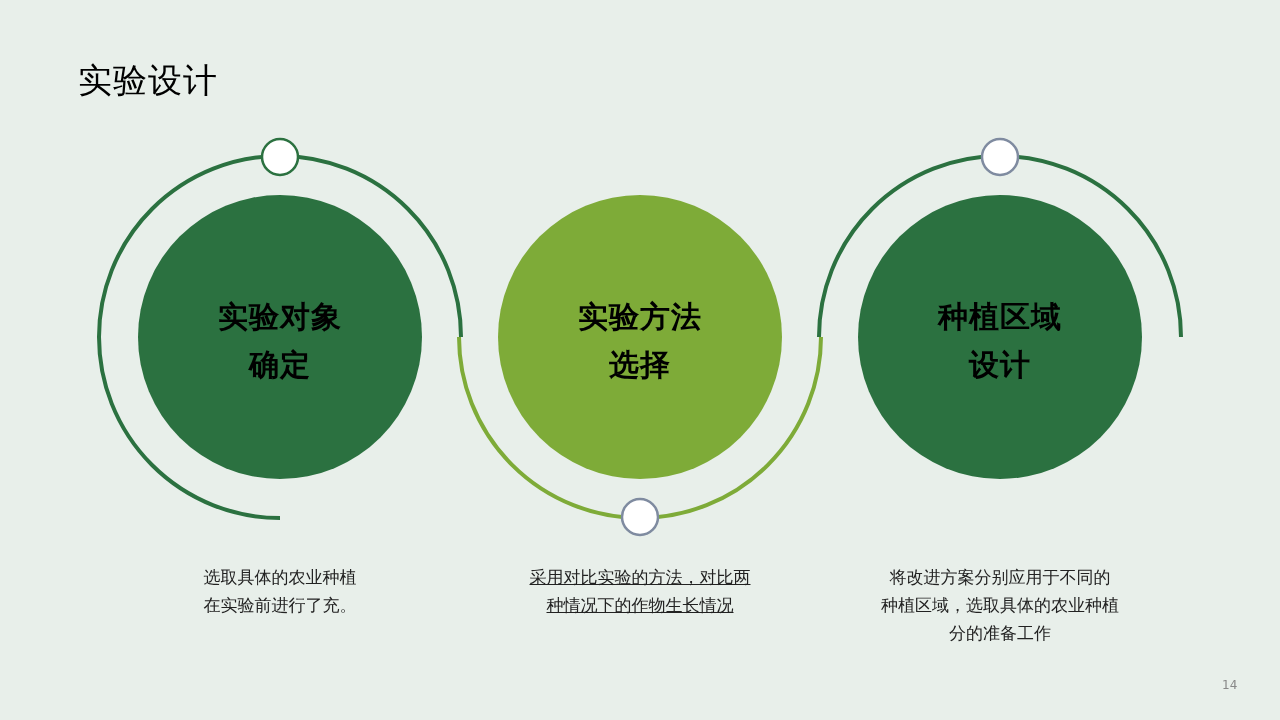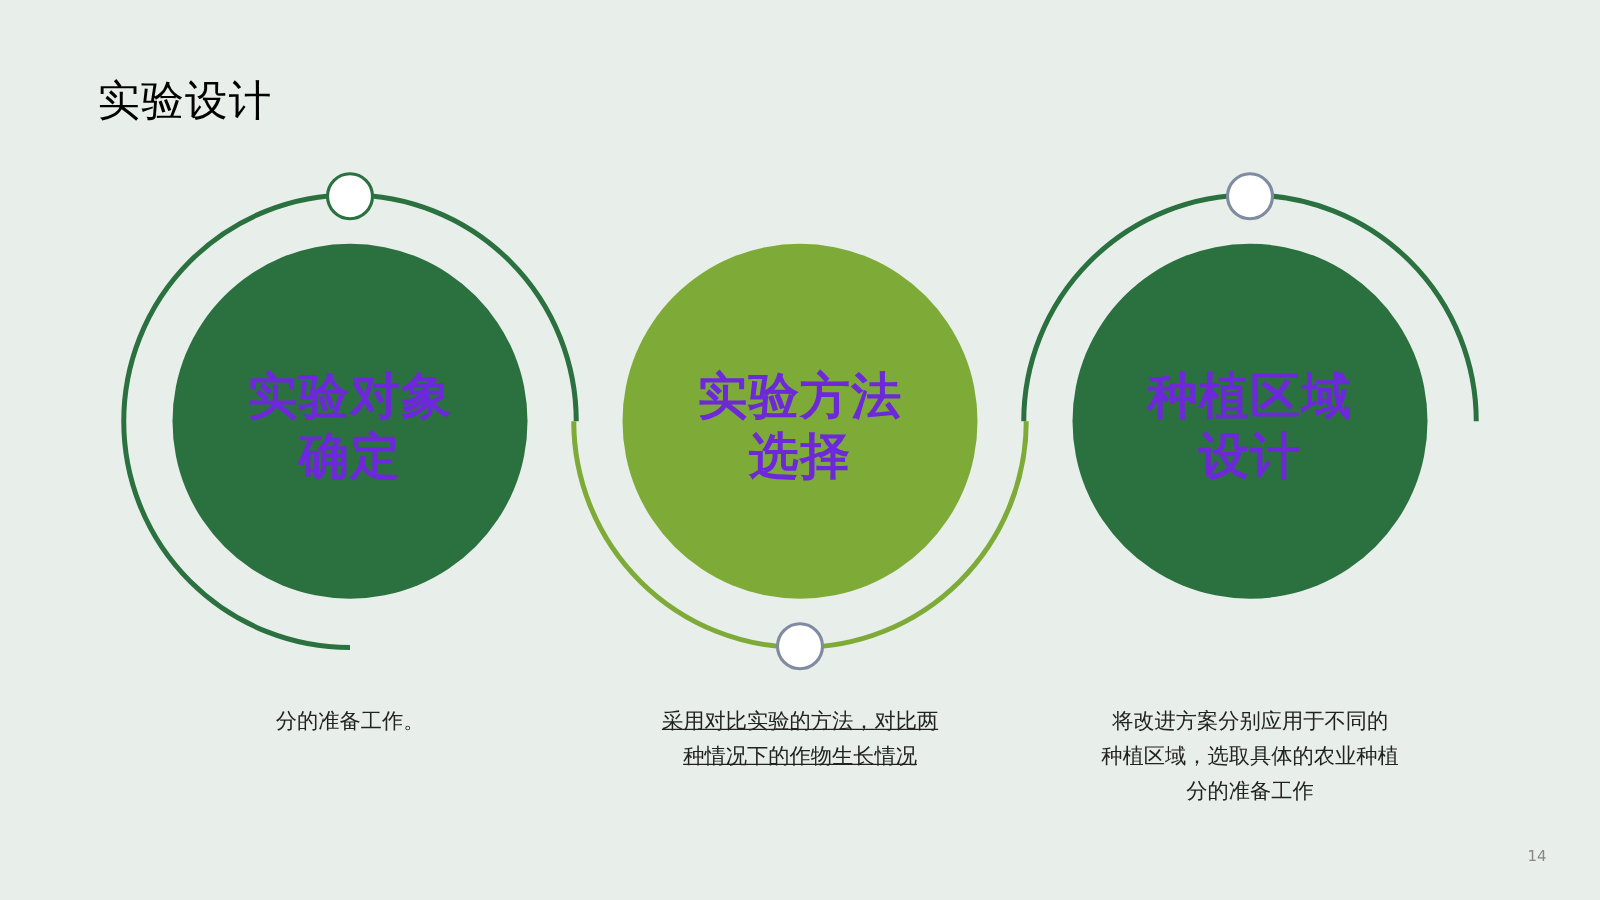--- a/index.html
+++ b/index.html
@@ -12,22 +12,22 @@
     .page-title {
       position: absolute; left: 78px; top: 58px;
       font-size: 34px; font-weight: normal; color: #000;
       letter-spacing: 1px;
     }
     svg.diagram { position: absolute; left: 0; top: 0; }
     .circle-label {
       position: absolute;
       width: 240px;
       text-align: center;
-      color: #6d28d9;
-      font-size: 40px;
+      color: #000000;
+      font-size: 30px;
       font-weight: bold;
       line-height: 48px;
       letter-spacing: 1px;
     }
     .desc {
       position: absolute;
       text-align: center;
       color: #222;
       font-size: 17px;
       line-height: 28px;
@@ -66,21 +66,22 @@
 <div class="circle-label" style="left:520px; top:293px;text-align:center;">
   <div>实验方法</div>
   <div>选择</div>
 </div>
 <div class="circle-label" style="left:880px; top:293px;">
   <div>种植区域</div>
   <div>设计</div>
 </div>
 
 <div class="desc" style="left:160px; top:563px; width:240px;">
-  <div>分的准备工作。</div>
+  <div>选取具体的农业种植</div>
+  <div>在实验前进行了充。</div>
 </div>
 <div class="desc" style="left:490px; top:563px; width:300px;text-decoration:underline;">
   <div>采用对比实验的方法，对比两</div>
   <div>种情况下的作物生长情况</div>
 </div>
 <div class="desc" style="left:850px; top:563px; width:300px;">
   <div>将改进方案分别应用于不同的</div>
   <div>种植区域，选取具体的农业种植</div>
   <div>分的准备工作</div>
 </div>

